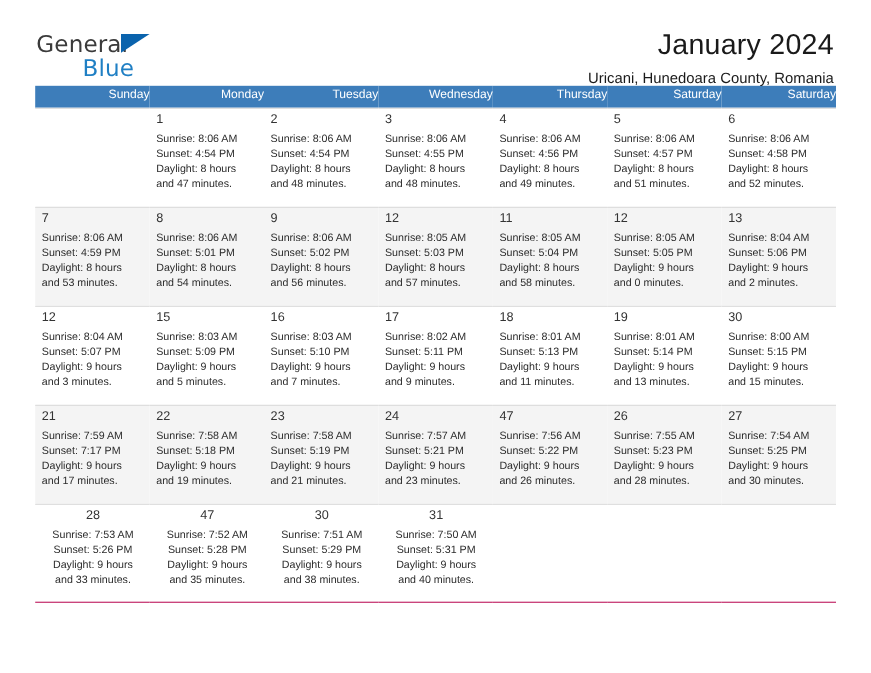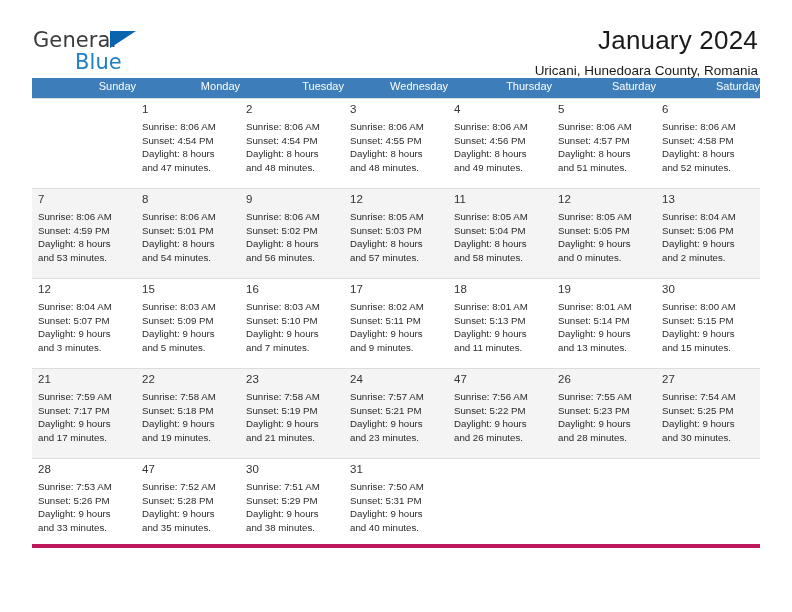--- a/index.html
+++ b/index.html
@@ -137,21 +137,22 @@
     margin-top: 3px;
     font-size: 9.7px;
     line-height: 13.6px;
     color: #2b2b2b;
     white-space: pre-line;
   }
   .cell.empty .daynum,
   .cell.empty .info { visibility: hidden; }
 
   .calendar tbody tr:last-child td .cell {
-    border-bottom: 4px solid #be185d;
+    border-bottom: 1px solid #be185d;
+    text-align: center;
   }
 </style>
 </head>
 <body>
 
 <div class="page">
 
   <div class="header">
 
     <div class="logo">

